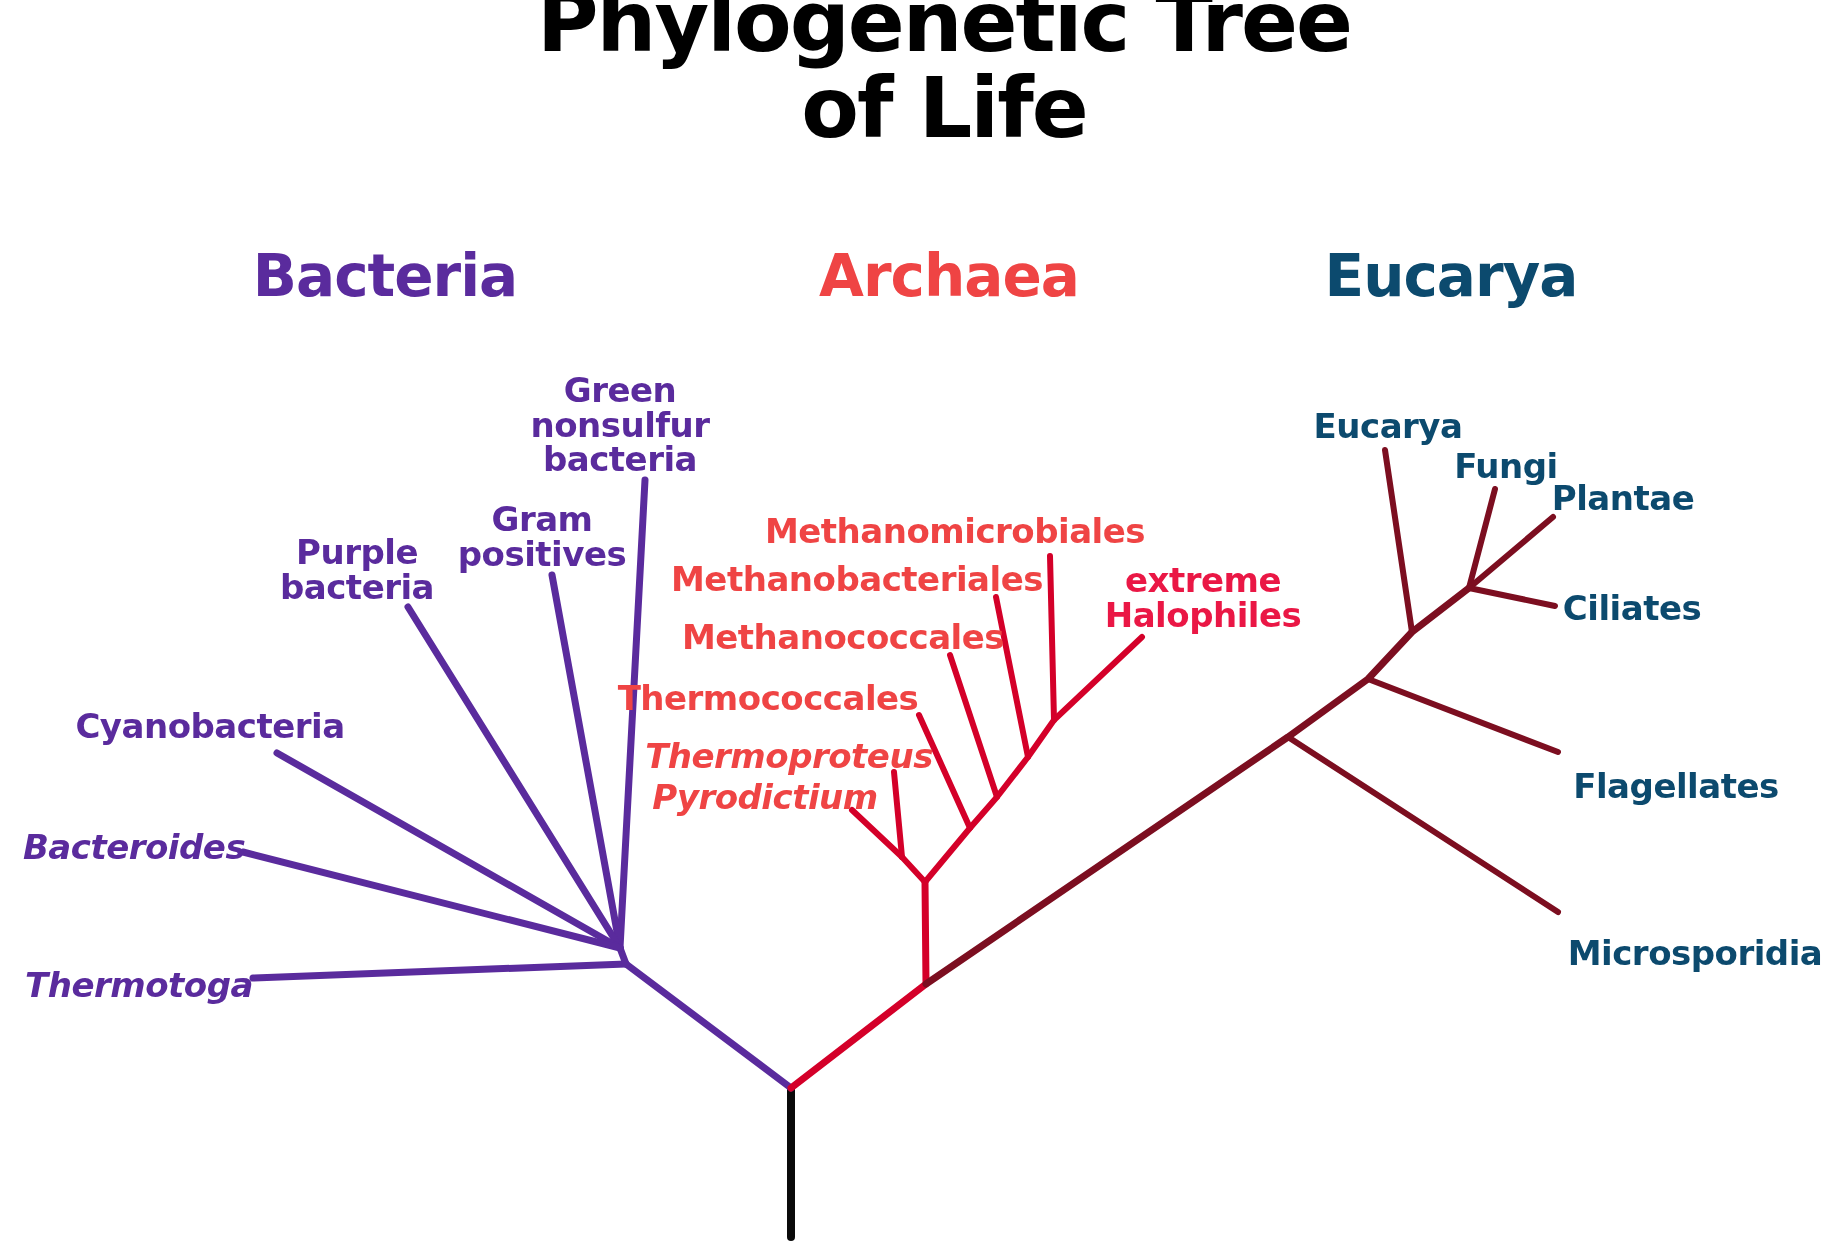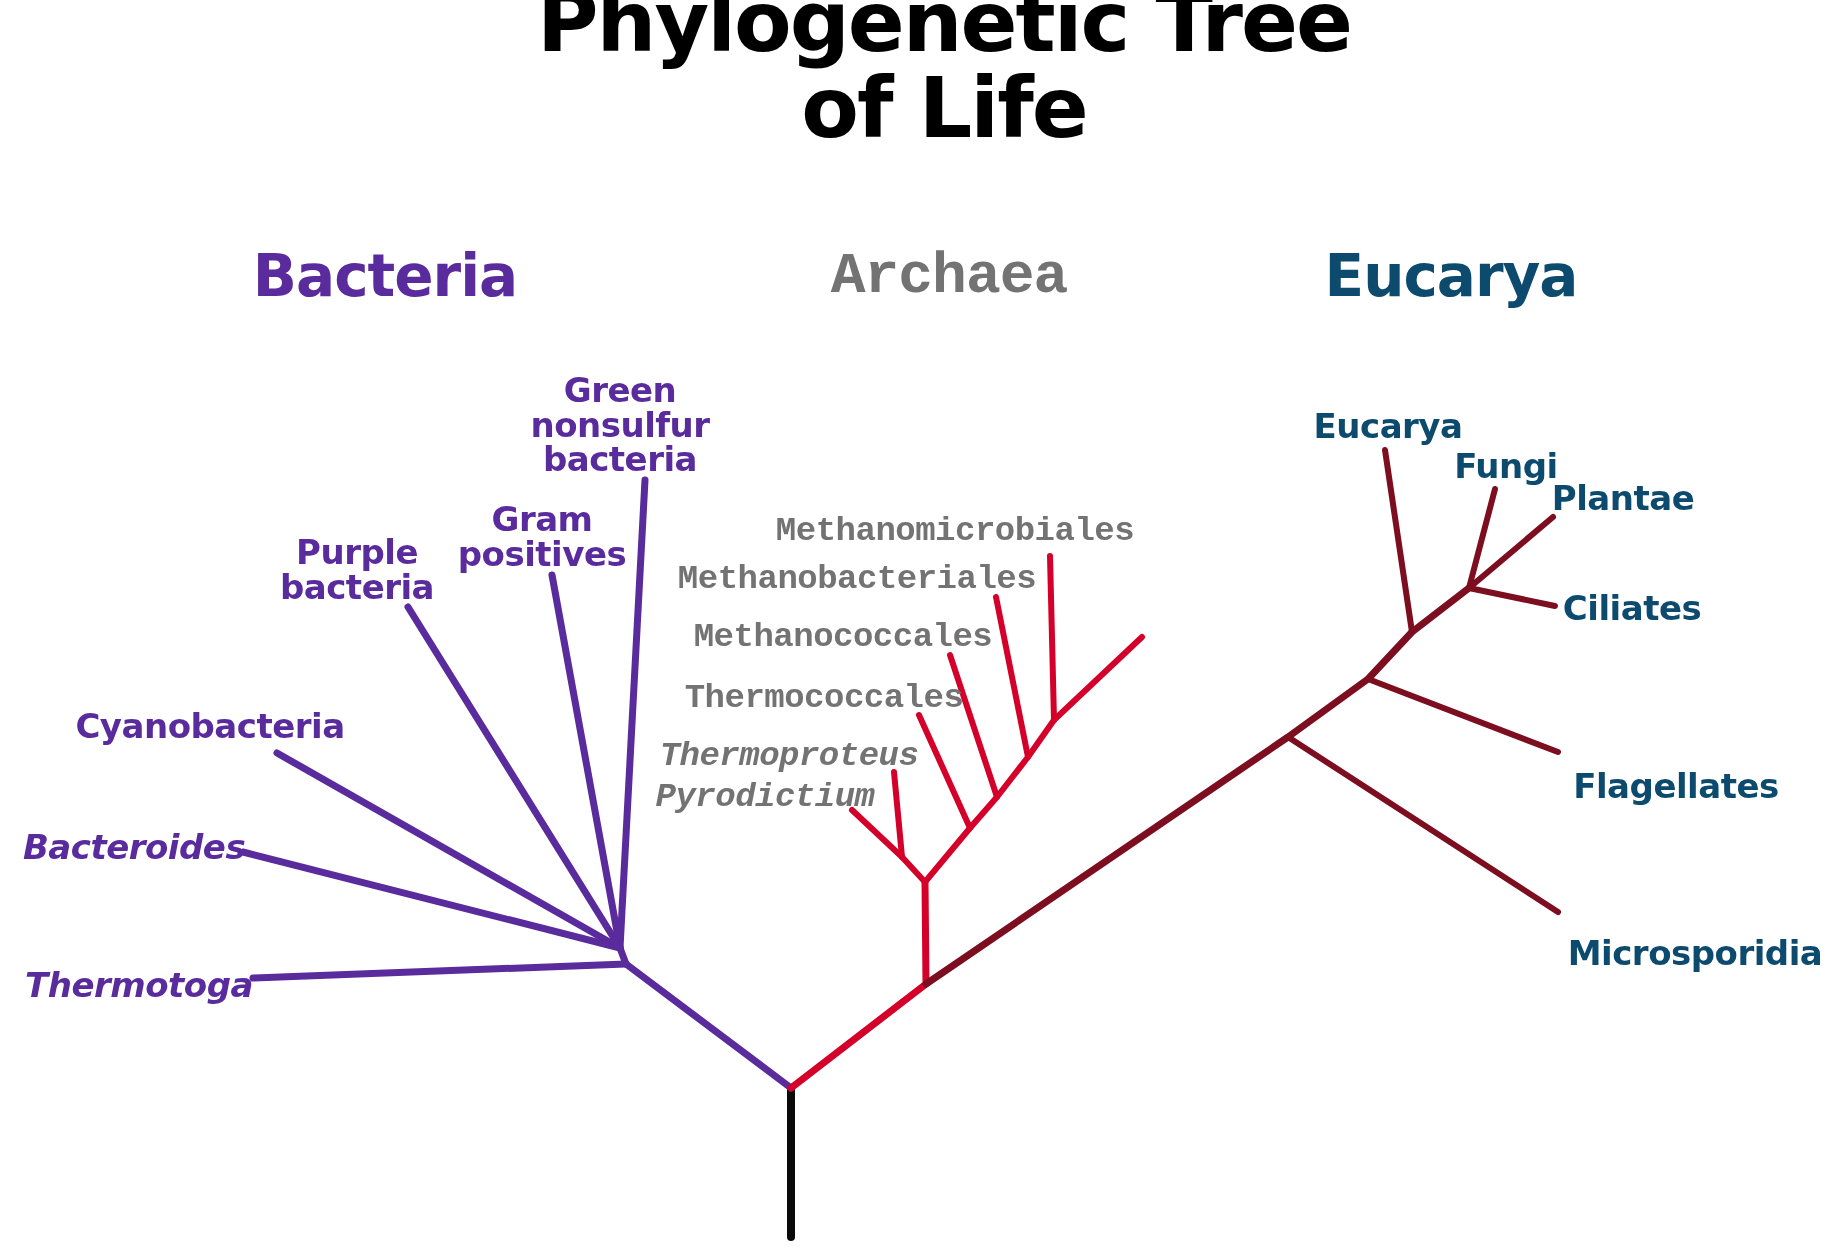--- a/index.html
+++ b/index.html
@@ -30,21 +30,21 @@
     font-size:58px;
     letter-spacing:-1px;
     font-weight:bold;
   }
   .leaf{
     font-size:34px;
     letter-spacing:-0.5px;
   }
   .italic{font-style:italic;}
   .c-purple{color:#5a2b9d;}
-  .c-red{color:#737373;font-family:Liberation Mono, monospace;}
+  .c-red{color:#ef4444;}
   .c-halo{color:#ea1745;}
   .c-maroon{color:#0c4a6e;}
   .c-black{color:#000000;}
 </style>
 </head>
 <body>
 
 <div class="stage">
   <svg class="tree" viewBox="0 0 1842 1257" xmlns="http://www.w3.org/2000/svg">
       <polyline points="791,1088 791,1237" fill="none" stroke="#0a0a0a" stroke-width="8" stroke-linejoin="round" stroke-linecap="round"></polyline>
@@ -83,22 +83,24 @@
     <div class="lbl leaf c-purple" style="left: 542px; top: 537px;">Gram
 positives</div>
     <div class="lbl leaf c-purple" style="left: 357px; top: 570px;">Purple
 bacteria</div>
     <div class="lbl leaf c-purple" style="left: 210px; top: 726px;">Cyanobacteria</div>
     <div class="lbl leaf c-purple italic" style="left: 134px; top: 847px;">Bacteroides</div>
     <div class="lbl leaf c-purple italic" style="left: 139px; top: 985px;">Thermotoga</div>
     <div class="lbl leaf c-red" style="left: 955px; top: 531px;">Methanomicrobiales</div>
     <div class="lbl leaf c-red" style="left: 857px; top: 579px;">Methanobacteriales</div>
     <div class="lbl leaf c-red" style="left: 843px; top: 637px;">Methanococcales</div>
-    <div class="lbl leaf c-red" style="left: 824px; top: 698px;">Thermococcales</div>
+    <div class="lbl leaf c-red" style="left: 768px; top: 698px;">Thermococcales</div>
     <div class="lbl leaf c-red italic" style="left: 789px; top: 756px;">Thermoproteus</div>
     <div class="lbl leaf c-red italic" style="left: 765px; top: 797px;">Pyrodictium</div>
+    <div class="lbl leaf c-halo" style="left: 1203px; top: 598px;">extreme
+Halophiles</div>
     <div class="lbl leaf c-maroon" style="left: 1388px; top: 426px;">Eucarya</div>
     <div class="lbl leaf c-maroon" style="left: 1506px; top: 466px;">Fungi</div>
     <div class="lbl leaf c-maroon" style="left: 1623px; top: 498px;">Plantae</div>
     <div class="lbl leaf c-maroon" style="left: 1632px; top: 608px;">Ciliates</div>
     <div class="lbl leaf c-maroon" style="left: 1676px; top: 786px;">Flagellates</div>
     <div class="lbl leaf c-maroon" style="left: 1695px; top: 953px;">Microsporidia</div>
   </div>
 
 </body></html>

